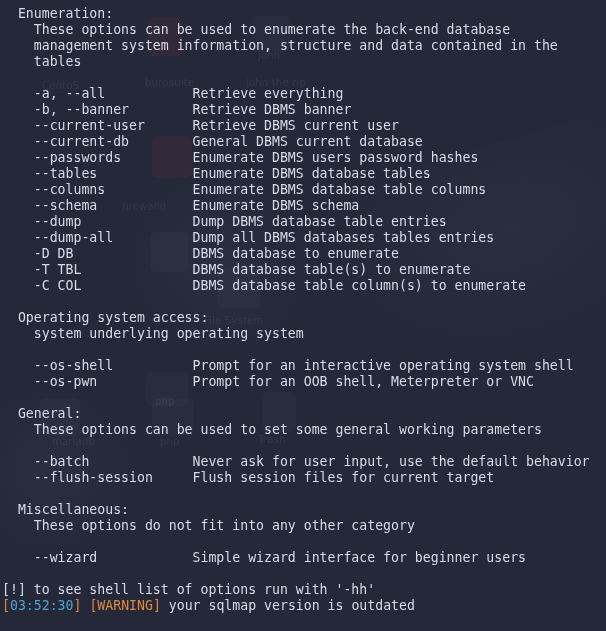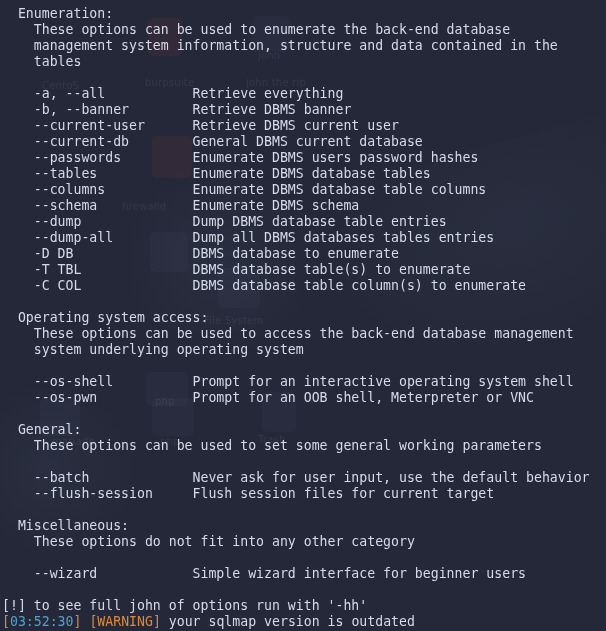--- a/index.html
+++ b/index.html
@@ -113,34 +113,33 @@
       <div class="line">    --tables            Enumerate DBMS database tables</div>
       <div class="line">    --columns           Enumerate DBMS database table columns</div>
       <div class="line">    --schema            Enumerate DBMS schema</div>
       <div class="line">    --dump              Dump DBMS database table entries</div>
       <div class="line">    --dump-all          Dump all DBMS databases tables entries</div>
       <div class="line">    -D DB               DBMS database to enumerate</div>
       <div class="line">    -T TBL              DBMS database table(s) to enumerate</div>
       <div class="line">    -C COL              DBMS database table column(s) to enumerate</div>
       <div class="line blank"></div>
       <div class="line">  Operating system access:</div>
-      <div class="line">    These options can be used to access the back-end database management</div>
       <div class="line">    system underlying operating system</div>
       <div class="line blank"></div>
       <div class="line">    --os-shell          Prompt for an interactive operating system shell</div>
       <div class="line">    --os-pwn            Prompt for an OOB shell, Meterpreter or VNC</div>
       <div class="line blank"></div>
       <div class="line">  General:</div>
       <div class="line">    These options can be used to set some general working parameters</div>
       <div class="line blank"></div>
       <div class="line">    --batch             Never ask for user input, use the default behavior</div>
       <div class="line">    --flush-session     Flush session files for current target</div>
       <div class="line blank"></div>
       <div class="line">  Miscellaneous:</div>
       <div class="line">    These options do not fit into any other category</div>
       <div class="line blank"></div>
       <div class="line">    --wizard            Simple wizard interface for beginner users</div>
       <div class="line blank"></div>
-      <div class="line">[!] to see full john of options run with '-hh'</div>
+      <div class="line">[!] to see shell list of options run with '-hh'</div>
       <div class="line"><span class="c-orange">[</span><span class="c-cyan">03:52:30</span><span class="c-orange">]</span><span class="c-orange"> [</span><span class="c-orange">WARNING</span><span class="c-orange">] </span><span>your sqlmap version is outdated</span></div>
     </div>
 
 </div>
 
 </body></html>

